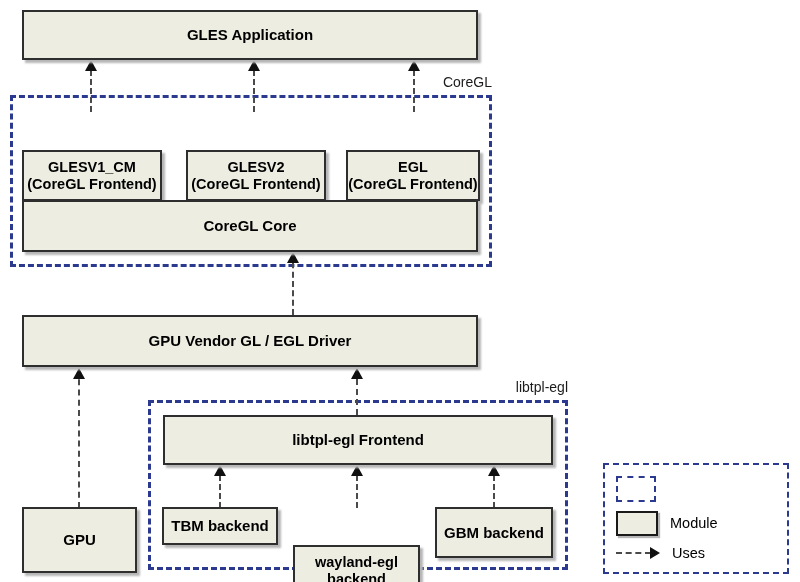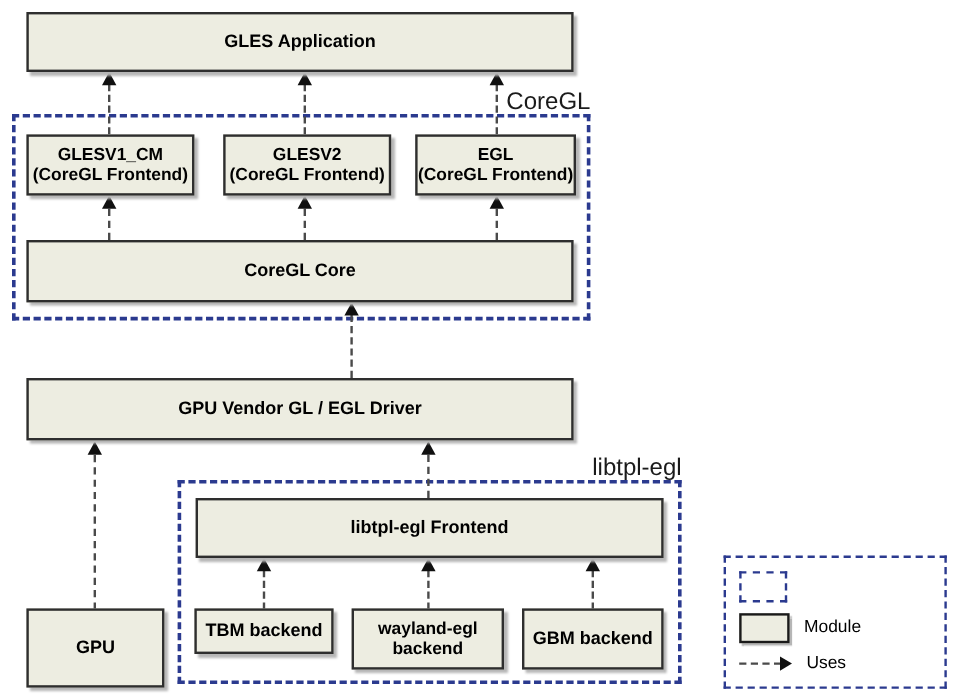--- a/index.html
+++ b/index.html
@@ -11,25 +11,25 @@
     font-family:"Liberation Sans","DejaVu Sans",sans-serif;
   }
   
   .module{
     position:absolute;box-sizing:border-box;
     background:var(--fill);border:2px solid var(--bborder);
     box-shadow:3px 3px 2px #B6B6B6;
     display:flex;flex-direction:column;align-items:center;justify-content:center;
     font-weight:bold;color:var(--txt);font-size:15px;line-height:18px;text-align:right;
   }
-  .module.compact{font-size:14.5px;line-height:17px;}
+  .module.compact{font-size:14.5px;line-height:17px;margin-top:38px;}
   .module span{display:block;white-space:nowrap;}
   
   .boundary{position:absolute;box-sizing:border-box;border:3px dashed var(--navy);}
-  .blabel{position:absolute;font-size:20px;color:#1B1B1B;white-space:nowrap;}
+  .blabel{position:absolute;font-size:14px;color:#1B1B1B;white-space:nowrap;}
   
   .varrow{position:absolute;width:0;border-left:2px dashed var(--conn);margin-left:-1px;}
   .varrow i{
     position:absolute;left:-7px;top:-1px;width:0;height:0;
     border-left:6px solid transparent;border-right:6px solid transparent;
     border-bottom:11px solid #101010;
   }
   
   .legend{
     position:absolute;left:603px;top:463px;width:186px;height:111px;

